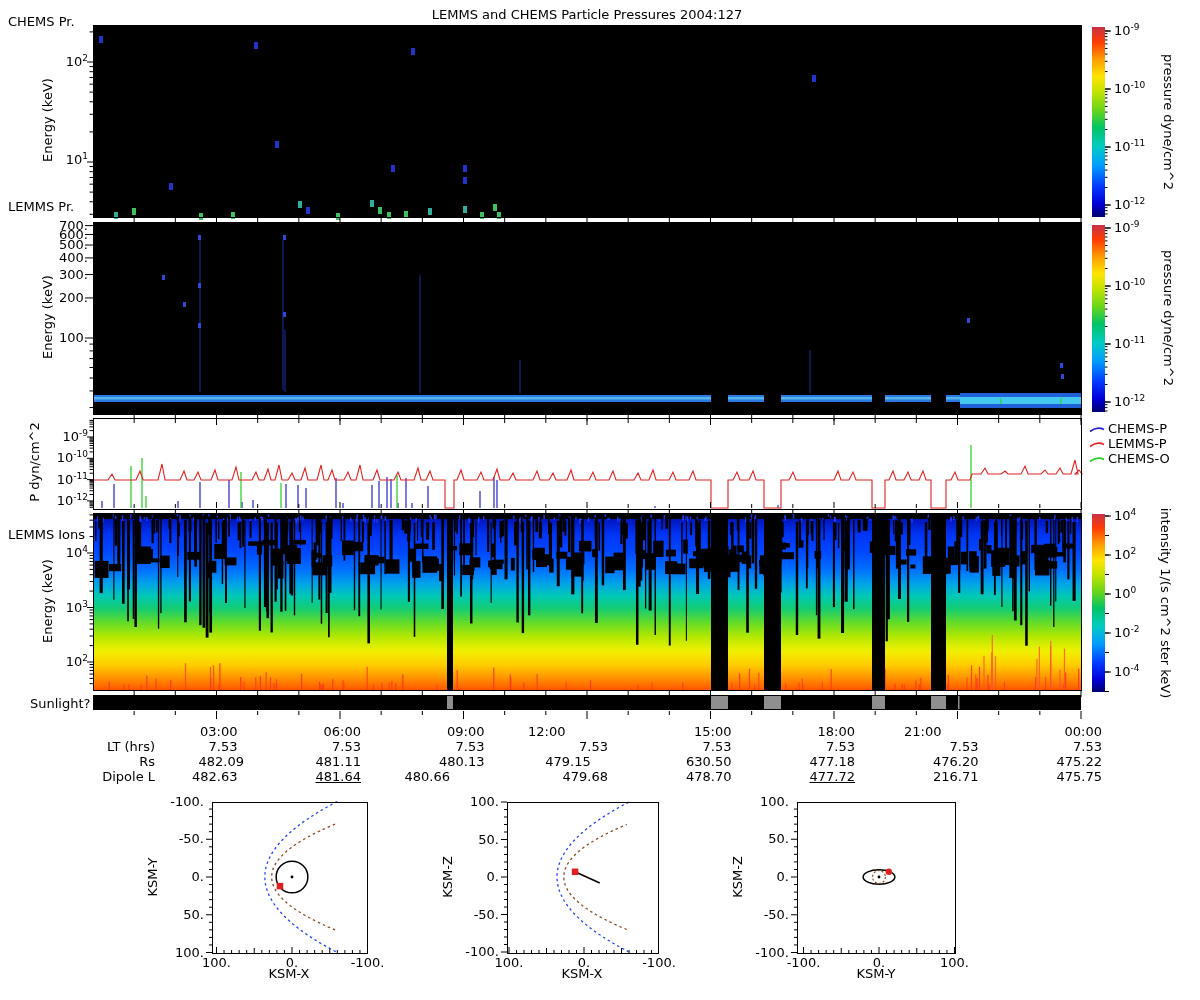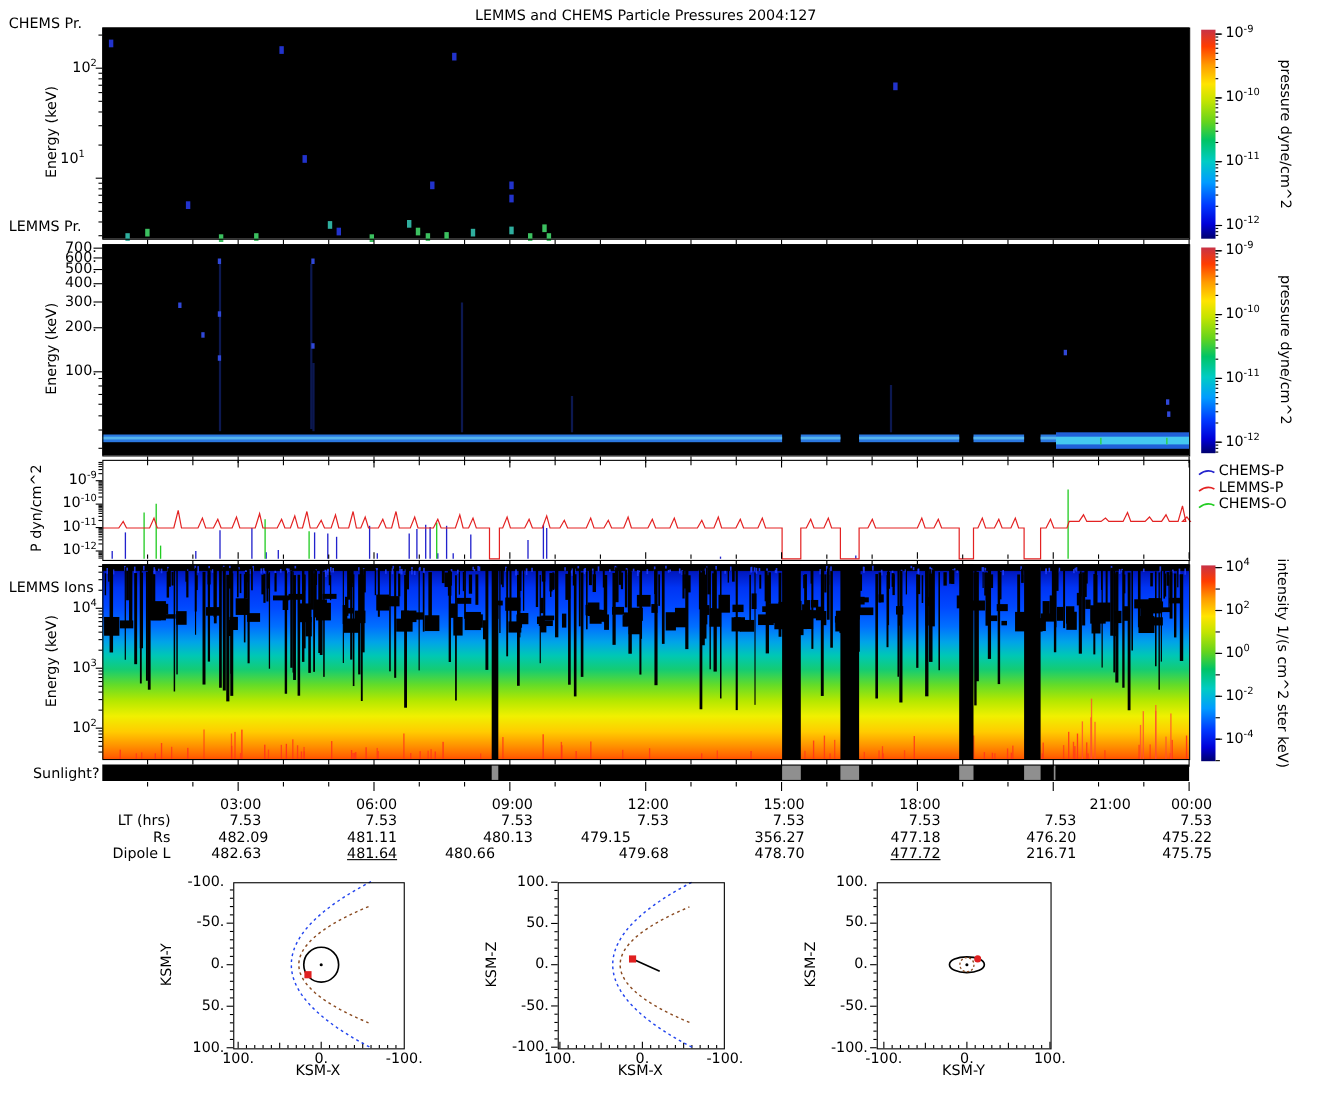--- a/index.html
+++ b/index.html
@@ -1365,21 +1365,21 @@
   <div class="lbl r" style="left:35px;top:754px;width:120px">Rs</div>
   <div class="lbl r" style="left:35px;top:769px;width:120px">Dipole L</div>
 
   <div class="lbl ctr" style="left:289px;top:966px">KSM-X</div>
   <div class="lbl ctr" style="left:582px;top:966px">KSM-X</div>
   <div class="lbl ctr" style="left:876px;top:966px">KSM-Y</div>
   <div class="lbl rot" style="left:152px;top:877px">KSM-Y</div>
   <div class="lbl rot" style="left:447px;top:877px">KSM-Z</div>
   <div class="lbl rot" style="left:737px;top:877px">KSM-Z</div>
 <div class="lbl" style="left: 44px; top: 54px; width: 44px; text-align: right;">10<sup>2</sup></div>
-    <div class="lbl" style="left: 44px; top: 137px; width: 44px; text-align: center;">10<sup>1</sup></div>
+    <div class="lbl" style="left: 44px; top: 152px; width: 44px; text-align: right;">10<sup>1</sup></div>
     <div class="lbl" style="left: 44px; top: 429px; width: 44px; text-align: right;">10<sup>-9</sup></div>
     <div class="lbl" style="left: 44px; top: 450.3px; width: 44px; text-align: right;">10<sup>-10</sup></div>
     <div class="lbl" style="left: 44px; top: 471.6px; width: 44px; text-align: right;">10<sup>-11</sup></div>
     <div class="lbl" style="left: 44px; top: 492.9px; width: 44px; text-align: right;">10<sup>-12</sup></div>
     <div class="lbl" style="left: 44px; top: 545px; width: 44px; text-align: right;">10<sup>4</sup></div>
     <div class="lbl" style="left: 44px; top: 599.5px; width: 44px; text-align: right;">10<sup>3</sup></div>
     <div class="lbl" style="left: 44px; top: 654px; width: 44px; text-align: right;">10<sup>2</sup></div>
     <div class="lbl" style="left: 44px; top: 217.602px; width: 44px; text-align: right;">700.</div>
     <div class="lbl" style="left: 44px; top: 226.506px; width: 44px; text-align: right;">600.</div>
     <div class="lbl" style="left: 44px; top: 237.037px; width: 44px; text-align: right;">500.</div>
@@ -1392,33 +1392,33 @@
     <div class="lbl" style="left: 164px; top: 754px; width: 80px; text-align: right;">482.09</div>
     <div class="lbl" style="left: 157.5px; top: 769px; width: 80px; text-align: right;">482.63</div>
     <div class="lbl" style="left: 281px; top: 724px; width: 80px; text-align: right;">06:00</div>
     <div class="lbl" style="left: 281px; top: 739px; width: 80px; text-align: right;">7.53</div>
     <div class="lbl" style="left: 281px; top: 754px; width: 80px; text-align: right;">481.11</div>
     <div class="lbl" style="left: 281px; top: 769px; width: 80px; text-align: right; text-decoration: underline;">481.64</div>
     <div class="lbl" style="left: 404.5px; top: 724px; width: 80px; text-align: right;">09:00</div>
     <div class="lbl" style="left: 404.5px; top: 739px; width: 80px; text-align: right;">7.53</div>
     <div class="lbl" style="left: 404.5px; top: 754px; width: 80px; text-align: right;">480.13</div>
     <div class="lbl" style="left: 404.5px; top: 769px; width: 80px; ">480.66</div>
-    <div class="lbl" style="left: 528px; top: 724px; width: 80px; text-align: right;">12:00</div>
+    <div class="lbl" style="left: 528px; top: 724px; width: 80px; text-align: left;">12:00</div>
     <div class="lbl" style="left: 528px; top: 739px; width: 80px; text-align: right;">7.53</div>
-    <div class="lbl" style="left: 528px; top: 754px; width: 80px; text-align: left;">479.15</div>
+    <div class="lbl" style="left: 528px; top: 754px; width: 80px; text-align: center;">479.15</div>
     <div class="lbl" style="left: 528px; top: 769px; width: 80px; text-align: right;">479.68</div>
     <div class="lbl" style="left: 651.5px; top: 724px; width: 80px; text-align: right;">15:00</div>
     <div class="lbl" style="left: 651.5px; top: 739px; width: 80px; text-align: right;">7.53</div>
-    <div class="lbl" style="left: 651.5px; top: 754px; width: 80px; text-align: right;">356.27</div>
+    <div class="lbl" style="left: 651.5px; top: 754px; width: 80px; text-align: right;">630.50</div>
     <div class="lbl" style="left: 651.5px; top: 769px; width: 80px; text-align: right;">478.70</div>
     <div class="lbl" style="left: 775px; top: 724px; width: 80px; text-align: right;">18:00</div>
     <div class="lbl" style="left: 775px; top: 739px; width: 80px; text-align: right;">7.53</div>
     <div class="lbl" style="left: 775px; top: 754px; width: 80px; text-align: right;">477.18</div>
     <div class="lbl" style="left: 775px; top: 769px; width: 80px; text-align: right; text-decoration: underline;">477.72</div>
-    <div class="lbl" style="left: 948px; top: 724px; width: 80px; text-align: right;">21:00</div>
+    <div class="lbl" style="left: 904px; top: 724px; width: 80px; text-align: left;">21:00</div>
     <div class="lbl" style="left: 898.5px; top: 739px; width: 80px; text-align: right;">7.53</div>
     <div class="lbl" style="left: 898.5px; top: 754px; width: 80px; text-align: right;">476.20</div>
     <div class="lbl" style="left: 898.5px; top: 769px; width: 80px; text-align: right;">216.71</div>
     <div class="lbl" style="left: 1022px; top: 724px; width: 80px; text-align: right;">00:00</div>
     <div class="lbl" style="left: 1022px; top: 739px; width: 80px; text-align: right;">7.53</div>
     <div class="lbl" style="left: 1022px; top: 754px; width: 80px; text-align: right;">475.22</div>
     <div class="lbl" style="left: 1022px; top: 769px; width: 80px; text-align: right;">475.75</div>
     <div class="lbl" style="left: 1114px; top: 23px;">10<sup>-9</sup></div>
     <div class="lbl" style="left: 1114px; top: 81px;">10<sup>-10</sup></div>
     <div class="lbl" style="left: 1114px; top: 139px;">10<sup>-11</sup></div>

